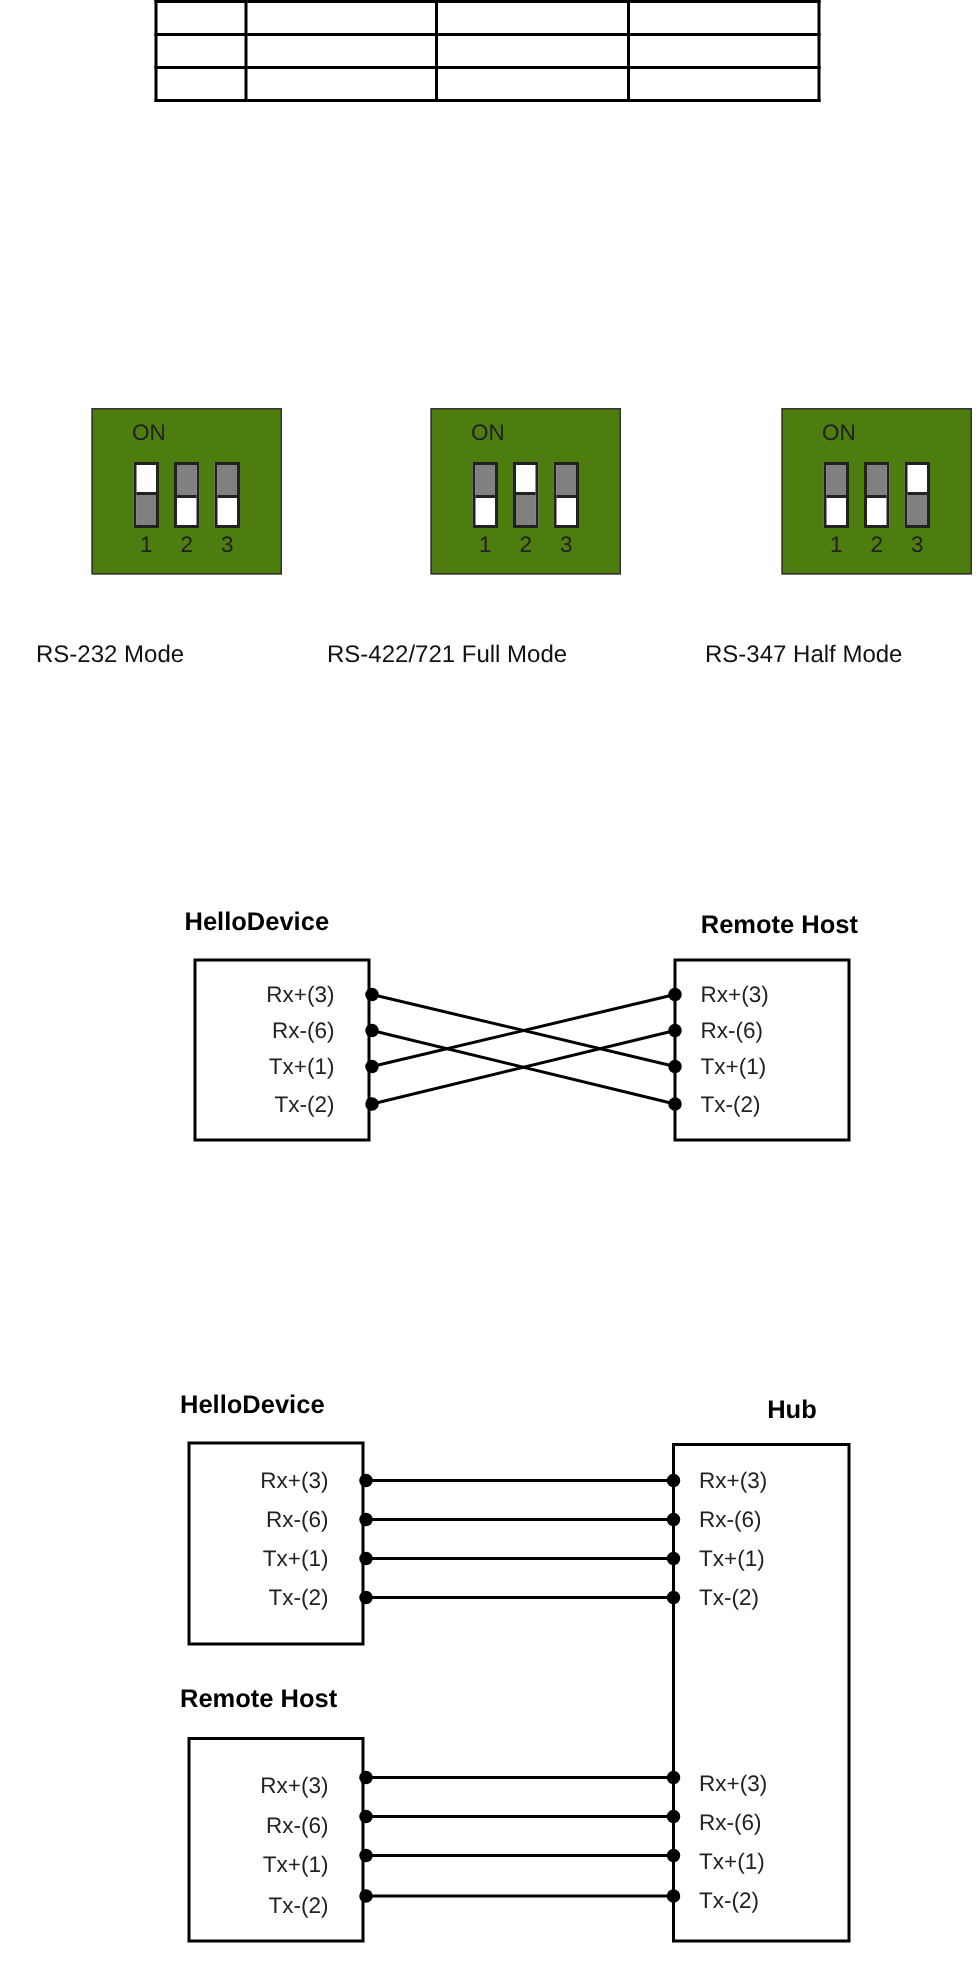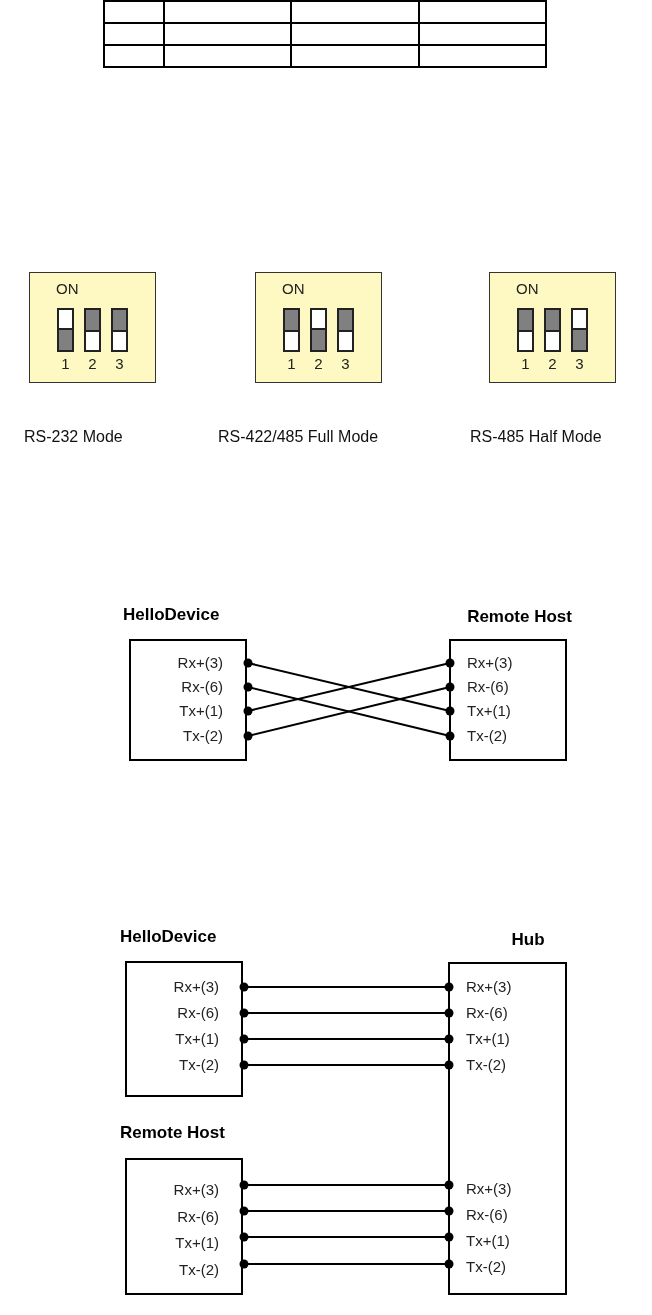--- a/index.html
+++ b/index.html
@@ -7,21 +7,21 @@
            font-family: "Liberation Sans", sans-serif; color: #000; }
     
     .tbl { position: absolute; left: 103px; top: 0px; border-collapse: collapse; }
     .tbl td { border: 2px solid #000; height: 20px; padding: 0; }
     .tbl td.c0 { width: 58px; }
     .tbl td.c1 { width: 125px; }
     .tbl td.c2 { width: 126px; }
     .tbl td.c3 { width: 125px; }
     
     .dip { position: absolute; top: 272px; width: 127px; height: 111px;
-           background: #fef9c3; border: 1px solid #333; box-sizing: border-box; }
+           background: #4d7c0f; border: 1px solid #333; box-sizing: border-box; margin-left: 32px; }
     .dip .on { position: absolute; left: 26px; top: 7px; font-size: 15px; color: #222; }
     .dip .sw { position: absolute; top: 35px; width: 17px; height: 44px;
                border: 2px solid #222; box-sizing: border-box; background: #fff; }
     .dip .sw .knob { position: absolute; left: 0; width: 13px; height: 20px; background: #808080; }
     .dip .sw.up .knob { bottom: 0; border-top: 2px solid #222; }
     .dip .sw.down .knob { top: 0; border-bottom: 2px solid #222; }
     .dip .num { position: absolute; top: 82px; width: 17px; text-align: center; font-size: 15px; color: #222; }
     .mode-label { position: absolute; top: 428px; font-size: 16px; color: #111; white-space: nowrap; }
     
     .wiring { position: absolute; left: 16px; width: 527px; }
@@ -80,37 +80,37 @@
       <div class="num" style="left: 27px;">1</div>
       <div class="sw up" style="left: 54px;">
         <div class="knob"></div>
       </div>
       <div class="num" style="left: 54px;">2</div>
       <div class="sw down" style="left: 81px;">
         <div class="knob"></div>
       </div>
       <div class="num" style="left: 81px;">3</div>
     </div>
-    <div class="mode-label" style="left: 218px;">RS-422/485 Full Mode</div>
+    <div class="mode-label" style="left: 218px;">RS-422/721 Full Mode</div>
     <div class="dip" style="left: 489px;">
       <div class="on">ON</div>
       <div class="sw down" style="left: 27px;">
         <div class="knob"></div>
       </div>
       <div class="num" style="left: 27px;">1</div>
       <div class="sw down" style="left: 54px;">
         <div class="knob"></div>
       </div>
       <div class="num" style="left: 54px;">2</div>
       <div class="sw up" style="left: 81px;">
         <div class="knob"></div>
       </div>
       <div class="num" style="left: 81px;">3</div>
     </div>
-    <div class="mode-label" style="left: 470px;">RS-485 Half Mode</div>
+    <div class="mode-label" style="left: 470px;">RS-347 Half Mode</div>
   </div>
 
 <div class="wiring" style="top:595px;height:180px;">
   <svg id="cross-svg" width="652" height="180">
     <text class="title" x="107" y="25">HelloDevice</text>
     <text class="title" x="556" y="27" text-anchor="end">Remote Host</text>
     <rect x="114" y="45" width="116" height="120" fill="none" stroke="#000" stroke-width="2"></rect>
     <rect x="434" y="45" width="116" height="120" fill="none" stroke="#000" stroke-width="2"></rect>
     <g id="cross-wires">
         <line x1="232" y1="68" x2="434" y2="116" stroke="#000" stroke-width="2"></line>

